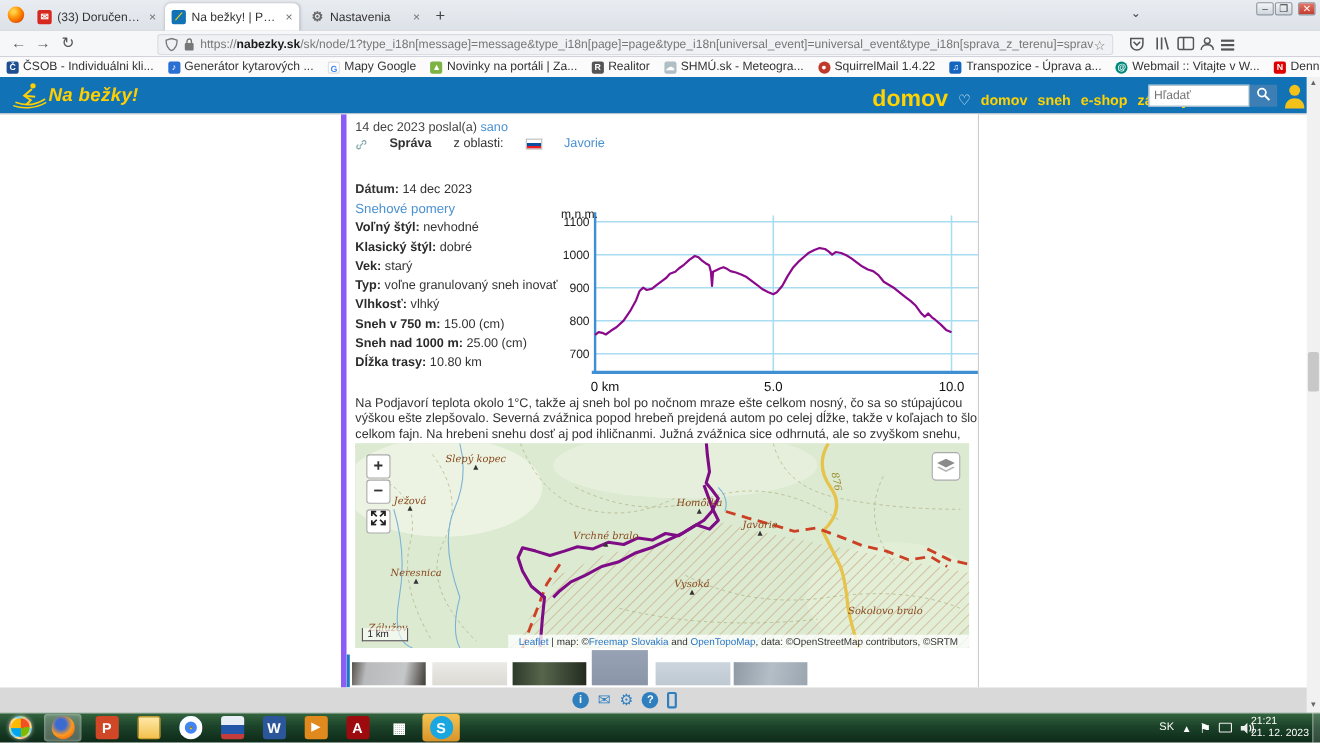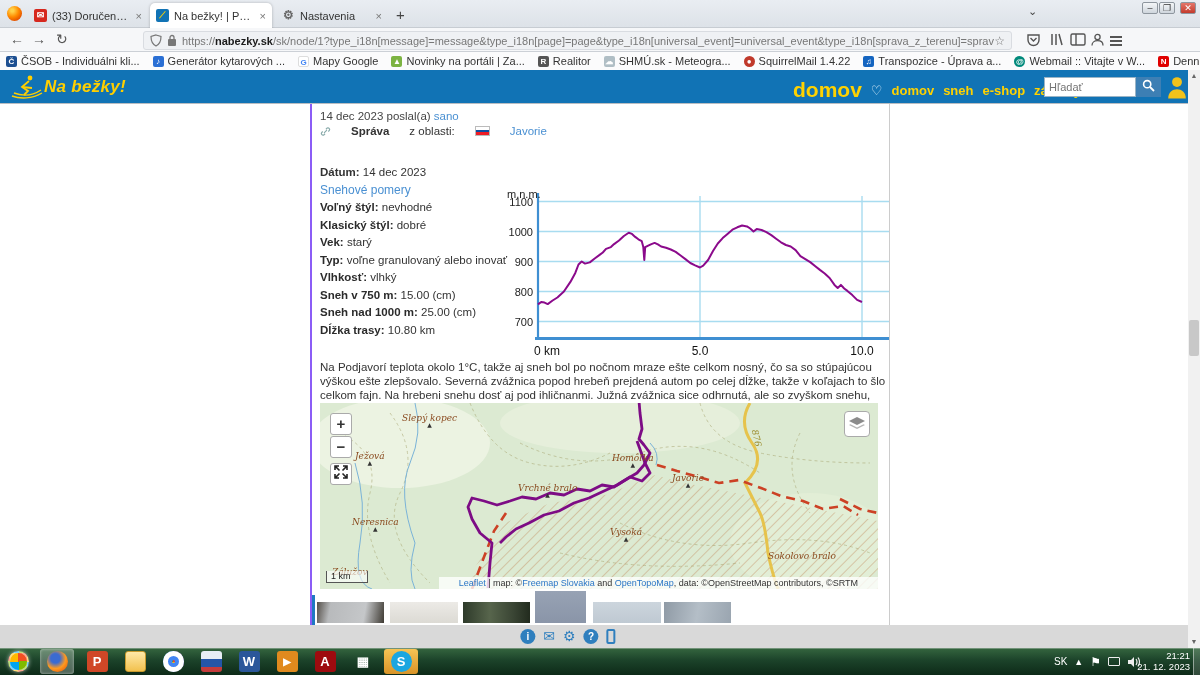--- a/index.html
+++ b/index.html
@@ -37,21 +37,21 @@
   #snav .big{font-size:21px}
   #snav .heart{color:#cfe6f5;font-weight:normal}
   #s-in{position:absolute;left:1044px;top:77px;width:92px;height:20px;border:1px solid #9ab4c6;font-size:11px;padding:0 4px;color:#333;background:#fff}
   #s-btn{position:absolute;left:1136px;top:77px;width:25px;height:20px;background:#3d7fb4;border:0}
   #hline{position:absolute;left:0;top:103px;width:1188px;height:1px;background:#b9bdc2}
   
   #sbar{position:absolute;left:1188px;top:70px;width:12px;height:578px;background:#f1f1f1}
   #sbar .ar{position:absolute;left:0;width:12px;height:12px;color:#666;font-size:7px;text-align:center;line-height:12px}
   #sthumb{position:absolute;left:1px;top:250px;width:10px;height:36px;background:#c8c8c8;border-radius:2px}
   
-  #col{position:absolute;left:310px;top:104px;width:580px;height:521px;background:#fff;border-left:2px solid #8b5cf6;border-right:1px solid #ccc;overflow:hidden;font-size:11.5px;color:#333}
+  #col{position:absolute;left:310px;top:104px;width:580px;height:521px;background:#fff;border-left:5px solid #8b5cf6;border-right:1px solid #ccc;overflow:hidden;font-size:11.5px;color:#333}
   .lnk{color:#4a90d2;text-decoration:none}
   #dateline{position:absolute;left:8px;top:6px;color:#444}
   #repline{position:absolute;left:8px;top:21px;display:flex;align-items:center;gap:20px}
   .flag{width:15px;height:10px;background:linear-gradient(180deg,#fff 0 33%,#0b4ea2 33% 66%,#ee1c25 66% 100%);border:1px solid #bbb;display:inline-block}
   #ttl{position:absolute;left:8px;top:37px;display:flex;align-items:center;gap:7px}
   #ttl .gog{width:22px;height:15px;background:#f2e2b8;border-radius:3px;display:flex;align-items:center;justify-content:center;gap:2px}
   #ttl .gog i{width:6px;height:6px;border-radius:50%;background:#3a6fae}
   #ttl h1{font-size:15.5px;color:#3c76ad;font-weight:bold}
   #datum{position:absolute;left:8px;top:62px}
   #snehlink{position:absolute;left:8px;top:79px;font-size:12px}
@@ -60,42 +60,42 @@
   #chart{position:absolute;left:193px;top:84px;width:390px;height:176px}
   .tick{font:11px "Liberation Sans";fill:#222}
   .xtick{font:12px "Liberation Sans";fill:#111}
   #para{position:absolute;left:8px;top:256px;width:567px;line-height:14px;color:#333;font-size:11.5px}
   
   #map{position:absolute;left:8px;top:299px;width:558px;height:186px;background:#dcead2;overflow:hidden}
   .mlbl{position:absolute;font:italic 9px "DejaVu Serif",serif;color:#8a4a1f;white-space:nowrap}
   .mlbl i{font-style:normal;display:block;text-align:center;color:#333;font-size:6px;line-height:3px}
   .mctl{position:absolute;width:22px;height:22px;background:#fff;border:1px solid #aaa;border-radius:3px;text-align:center;font:bold 15px/20px "Liberation Sans";color:#333}
   #mscale{position:absolute;left:6px;bottom:6px;background:rgba(255,255,255,.6);border:1px solid #555;border-top:0;font:9px/11px "Liberation Sans";color:#222;padding:0 4px;width:42px}
-  #mattr{position:absolute;right:0;bottom:0;background:rgba(255,255,255,.78);font:9px "Liberation Sans";color:#333;padding:1px 20px;white-space:nowrap}
+  #mattr{position:absolute;right:0;bottom:0;background:rgba(255,255,255,.78);font:9px "Liberation Sans";color:#333;padding:1px 10px;white-space:nowrap}
   #mattr a{color:#2a76c6;text-decoration:none}
   #mlayers{position:absolute;right:8px;top:8px;width:26px;height:26px;background:#fff;border:1px solid #aaa;border-radius:4px;display:flex;align-items:center;justify-content:center}
   
   .th{position:absolute;top:498px;height:21px}
   .th4{top:487px;height:32px}
   #bluestrip{position:absolute;left:0;top:491px;width:3px;height:30px;background:#1f7ac2}
   
   #footer{position:absolute;left:0;top:625px;width:1188px;height:23px;background:#d9d9d9}
   #ficons{position:absolute;left:568px;top:629px;transform:translateX(-50%);display:flex;gap:8px;align-items:center}
   .fic{width:15px;height:15px;border-radius:50%;background:#2f7fbe;color:#fff;font:bold 10px/15px "Liberation Sans";text-align:center}
   .fico{color:#2f7fbe;font-size:14px;line-height:15px}
   .fphone{width:9px;height:15px;border:2px solid #2f7fbe;border-radius:2px}
   
   #taskbar{position:absolute;left:0;top:648px;width:1200px;height:27px;background:linear-gradient(180deg,#35663f 0%,#1c432a 45%,#0d2a18 100%);box-shadow:inset 0 1px 0 rgba(255,255,255,.3)}
   #orb{position:absolute;left:8px;top:651px;width:21px;height:21px;border-radius:50%;background:conic-gradient(#f25022 0 25%,#7fba00 0 50%,#00a4ef 0 75%,#ffb900 0);border:2px solid rgba(255,255,255,.5);box-shadow:0 0 4px rgba(255,255,255,.6)}
   .tbtn{position:absolute;top:649px;width:34px;height:25px;border-radius:3px;display:flex;align-items:center;justify-content:center}
   .tbtn.on{background:rgba(255,255,255,.28);box-shadow:inset 0 0 3px rgba(255,255,255,.5)}
   .tbtn.glow{background:linear-gradient(#f6c454,#d89428)}
   .appi{width:21px;height:21px;border-radius:3px;font:bold 13px/21px "Liberation Sans";color:#fff;text-align:center}
   #tray{position:absolute;right:60px;top:648px;height:27px;display:flex;align-items:center;gap:7px;color:#fff;font-size:10px}
-  #clock{position:absolute;right:10px;top:650px;text-align:right;color:#fff;font-size:9.5px;line-height:11px}
+  #clock{position:absolute;right:10px;top:650px;text-align:left;color:#fff;font-size:9.5px;line-height:11px}
   #showdesk{position:absolute;right:0;top:648px;width:7px;height:27px;background:rgba(255,255,255,.15);border-left:1px solid rgba(255,255,255,.45)}
   .trayico{color:#fff;font-size:9px}
   .mon{width:12px;height:9px;border:1.5px solid #eee;border-radius:1px}
 </style>
 </head>
 <body>
 
 <div id="titlebar">
   <div id="ff-orb"></div>
   <div class="tab" style="left:28px;width:120px">
@@ -252,21 +252,21 @@
     <span>z oblasti:</span>
     <span class="flag"></span>
     <a class="lnk">Javorie</a>
   </div>
   <div id="datum"><b>Dátum:</b> <span>14 dec 2023</span></div>
   <a id="snehlink" class="lnk">Snehové pomery</a>
   <div id="details">
     <div><b>Voľný štýl:</b> <span>nevhodné</span></div>
     <div><b>Klasický štýl:</b> <span>dobré</span></div>
     <div><b>Vek:</b> <span>starý</span></div>
-    <div><b>Typ:</b> <span>voľne granulovaný alebo inovať</span></div>
+    <div><b>Typ:</b> <span>voľne granulovaný sneh inovať</span></div>
     <div><b>Vlhkosť:</b> <span>vlhký</span></div>
     <div><b>Sneh v 750 m:</b> <span>15.00 (cm)</span></div>
     <div><b>Sneh nad 1000 m:</b> <span>25.00 (cm)</span></div>
     <div><b>Dĺžka trasy:</b> <span>10.80 km</span></div>
   </div>
   <svg id="chart" viewBox="0 0 390 176">
       <line x1="33" y1="133.5" x2="384" y2="133.5" stroke="#a8dcf0" stroke-width="1.4"></line>
       <line x1="33" y1="103.5" x2="384" y2="103.5" stroke="#a8dcf0" stroke-width="1.4"></line>
       <line x1="33" y1="73.5" x2="384" y2="73.5" stroke="#a8dcf0" stroke-width="1.4"></line>
       <line x1="33" y1="43.5" x2="384" y2="43.5" stroke="#a8dcf0" stroke-width="1.4"></line>

